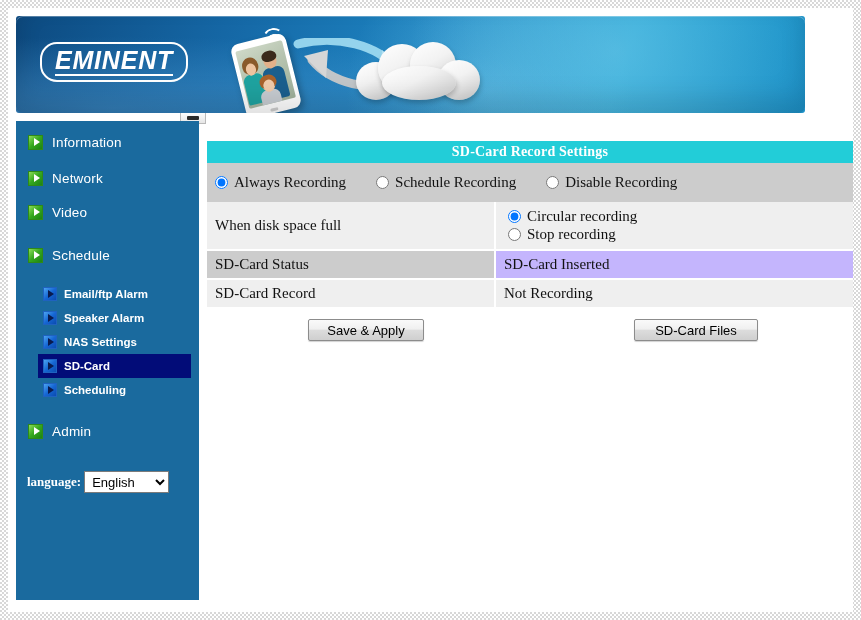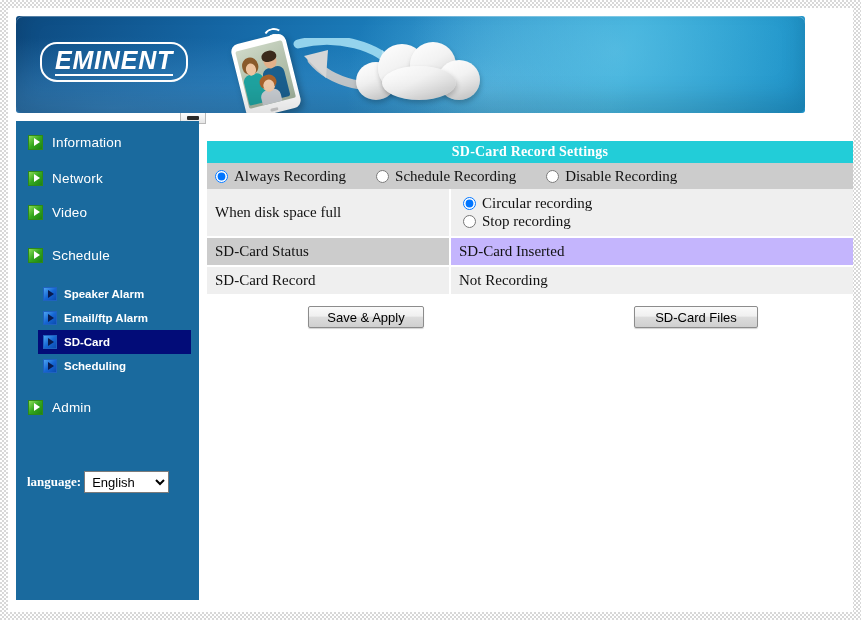--- a/index.html
+++ b/index.html
@@ -214,21 +214,21 @@
     height: 22px;
     background: #22cdd8;
     color: #ffffff;
     font-weight: bold;
     font-size: 14px;
     display: flex; align-items: center; justify-content: center;
     letter-spacing: .2px;
   }
   #mode-row {
     background: #cccccc;
-    height: 26px;
+    height: 39px;
     display: flex; align-items: center;
     padding-left: 8px;
     font-size: 15px;
     color: #111111;
   }
   #mode-row label {
     display: inline-flex; align-items: center;
     margin-right: 30px;
     cursor: pointer;
     white-space: nowrap;
@@ -239,21 +239,21 @@
     width: 646px;
     border-collapse: collapse;
     font-size: 15px;
     color: #111111;
   }
   table#settings td {
     padding: 5px 0 5px 8px;
     vertical-align: middle;
     border: none;
   }
-  table#settings td.k { width: 243px; }
+  table#settings td.k { width: 288px; }
   tr.r-light td { background: #efefef; }
   tr.r-dark  td { background: #c4b5fd; }
   tr.r-light td.k { background: #efefef; }
   tr.r-dark  td.k { background: #cccccc; }
   table#settings tr td.k { border-right: 2px solid #ffffff; }
   table#settings tr + tr td { border-top: 2px solid #ffffff; }
 
   .sub-radio { display: flex; align-items: center; margin: 1px 0; cursor: pointer; }
   .sub-radio input[type=radio]{ margin: 0 6px 0 4px; }
 
@@ -358,25 +358,29 @@
 
     <div class="nav-main" style="margin-top:13px;">
       <span class="ic-main"></span>
       <span class="label">Schedule</span>
     </div>
 
     <div style="height:12px;"></div>
 
     <div class="nav-sub">
       <span class="ic-sub"></span>
-      <span class="label">Speaker Alarm</span>
+      <span class="label">Email/ftp Alarm</span>
     </div>
     <div class="nav-sub">
       <span class="ic-sub"></span>
-      <span class="label">Email/ftp Alarm</span>
+      <span class="label">Speaker Alarm</span>
+    </div>
+    <div class="nav-sub">
+      <span class="ic-sub"></span>
+      <span class="label">NAS Settings</span>
     </div>
     <div class="nav-sub active">
       <span class="ic-sub"></span>
       <span class="label">SD-Card</span>
     </div>
     <div class="nav-sub">
       <span class="ic-sub"></span>
       <span class="label">Scheduling</span>
     </div>
 

